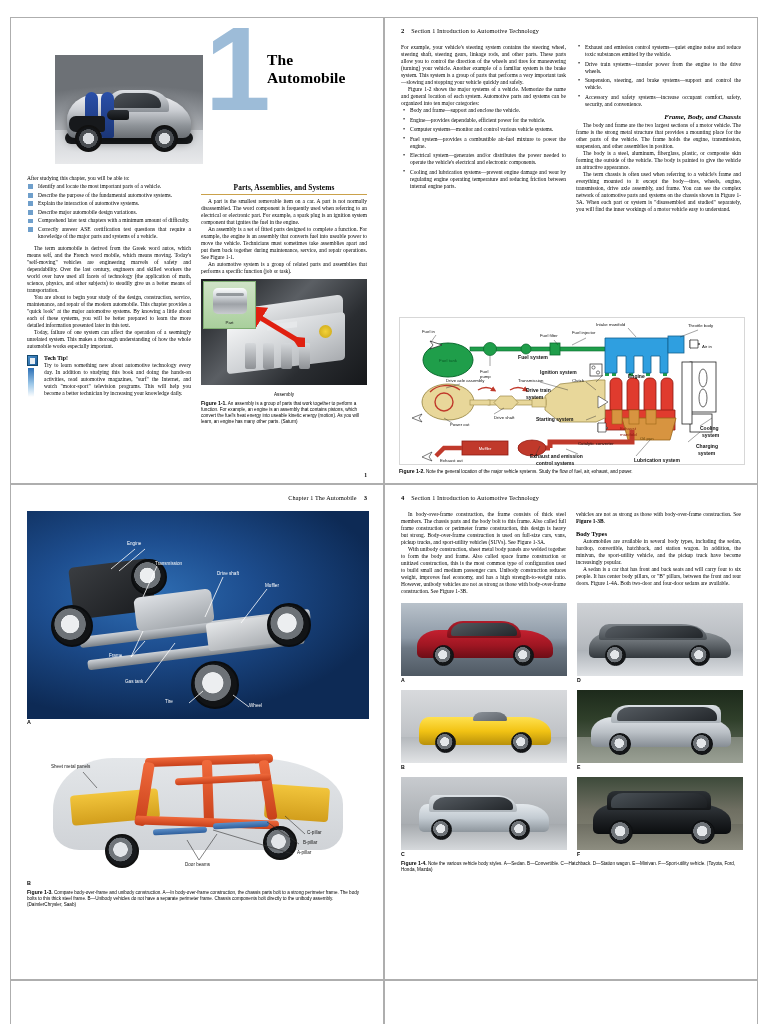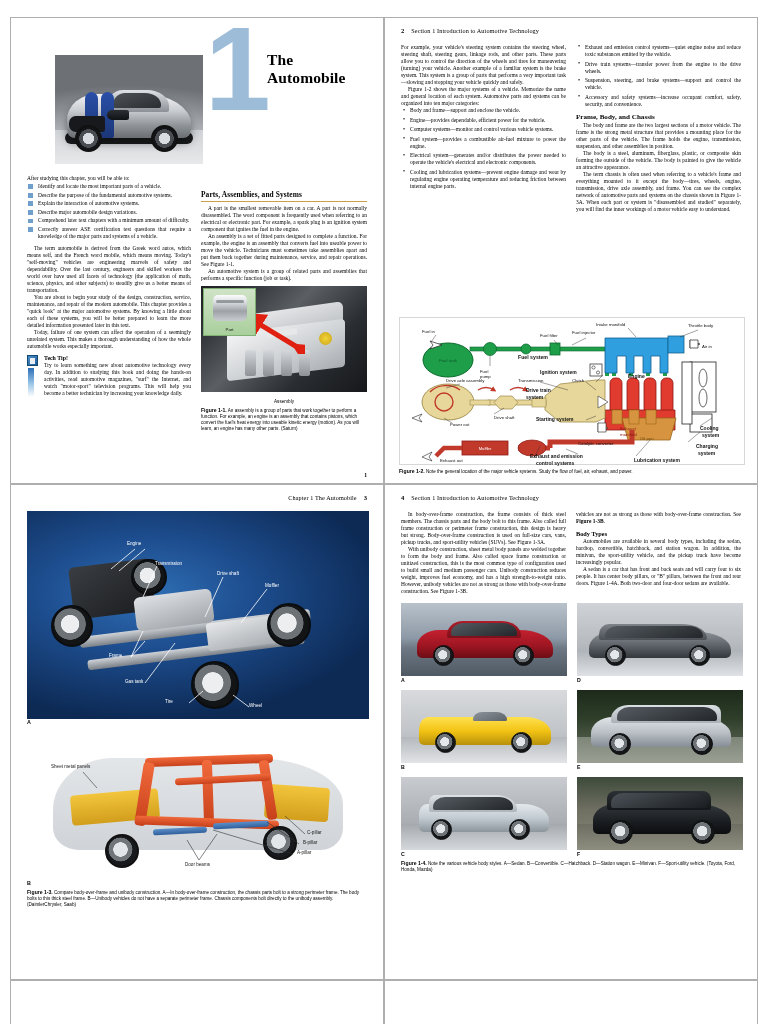--- a/index.html
+++ b/index.html
@@ -118,23 +118,23 @@
     position:relative; padding-left:11px; font-size:5.45px; line-height:1.29;
     text-align:justify; margin-bottom:1.5px;
   }
   ul.objectives li::before {
     content:""; position:absolute; left:1px; top:1.4px;
     width:4.6px; height:4.6px; background:#6f9fcb;
   }
 
   .sec-head {
     font-size:7.4px; font-weight:bold; letter-spacing:.1px;
-    border-bottom:1px solid #caa14a; padding-bottom:1.5px; margin:15px 0 3px 0;
-  }
-  .sub-head-i { font-size:7.1px; font-weight:bold; margin:5px 0 1px 0; }
+    border-bottom:1px solid #caa14a; padding-bottom:1.5px; margin:8px 0 3px 0;text-align:center;
+  }
+  .sub-head-i { font-size:7.1px; font-weight:bold; font-style:italic; margin:5px 0 1px 0;text-align:right; }
   .sub-head { font-size:6.3px; font-weight:bold; margin:5px 0 1px 0; }
 
   ul.bullets { list-style:none; margin:0; padding:0; }
   ul.bullets li {
     position:relative; padding-left:9px; font-size:5.45px; line-height:1.29;
     text-align:justify; margin-bottom:2.5px;
   }
   ul.bullets li::before {
     content:"•"; position:absolute; left:2px; top:-.6px; font-size:6px;
   }

